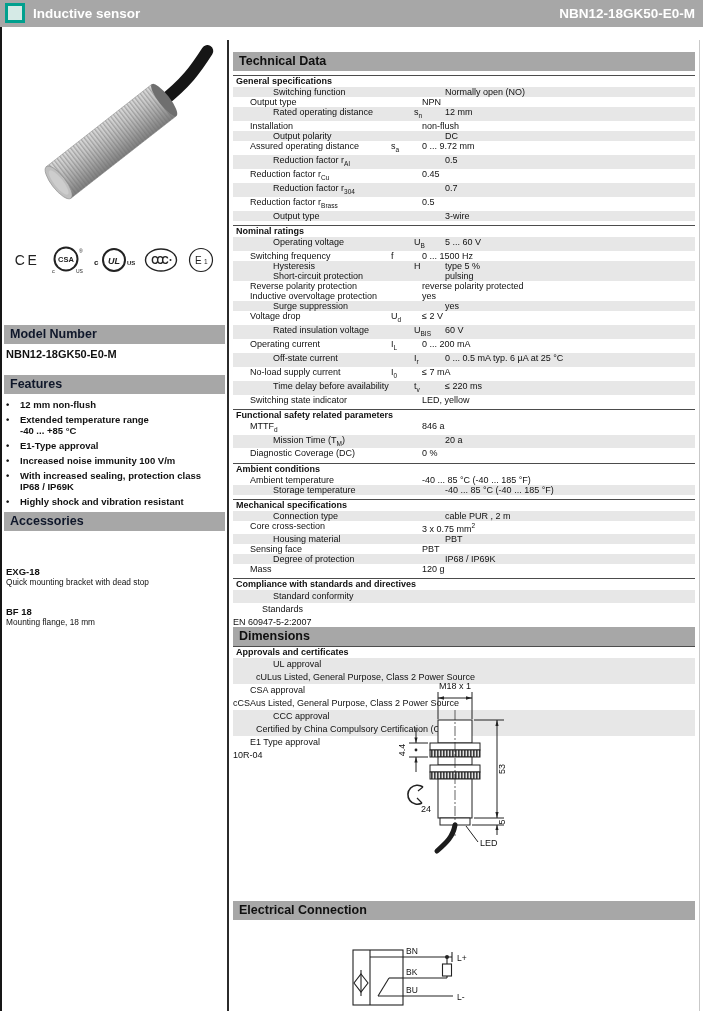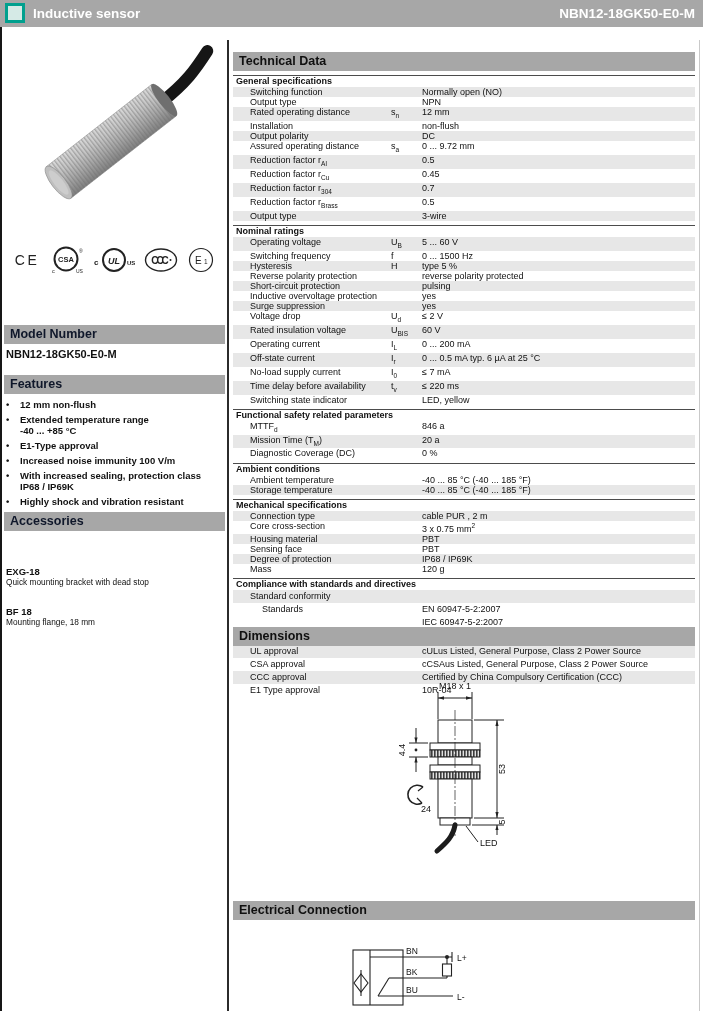--- a/index.html
+++ b/index.html
@@ -38,22 +38,22 @@
   .accdesc{font-size:8.3px;line-height:10px;}
   
   .rcol{position:absolute;left:233px;width:462px;}
   .blk-tech{top:52px;} .blk-dims{top:627px;} .blk-elec{top:901px;}
   .secbar{height:19px;background:var(--bar);font-size:12.5px;font-weight:bold;
         line-height:19px;padding-left:6px;box-sizing:border-box;color:#101010;}
   .ttable{margin-top:2px;}
   .tsub{border-top:1.5px solid #4c4c4c;margin-top:4px;font-size:9px;font-weight:bold;
         line-height:10.5px;padding-left:3px;height:12px;box-sizing:border-box;}
   .trow{display:flex;font-size:9px;line-height:10.1px;}
-  .trow.tall{line-height:13px;}
-  .trow.shade{background:var(--shade);}
+  .trow.tall{line-height:13px;flex-direction:column;}
+  .trow.shade{background:var(--shade);padding-left:23px;}
   .tcell-label{width:141px;padding-left:17px;}
   .tcell-label.ind2{width:129px;padding-left:29px;}
   .tcell-sym{width:31px;}
   .tcell-val{flex:1;}
   sub{font-size:6.5px;} sup{font-size:6.5px;}
   svg text{font-family:"Liberation Sans",sans-serif;}
 </style>
 </head>
 <body>
 
@@ -228,29 +228,29 @@
         <div class="trow">
           <div class="tcell-label">Switching frequency</div>
           <div class="tcell-sym">f</div>
           <div class="tcell-val">0 ... 1500 Hz</div>
         </div>
         <div class="trow shade">
           <div class="tcell-label">Hysteresis</div>
           <div class="tcell-sym">H</div>
           <div class="tcell-val">type 5 %</div>
         </div>
+        <div class="trow shade">
+          <div class="tcell-label">Short-circuit protection</div>
+          <div class="tcell-sym"></div>
+          <div class="tcell-val">pulsing</div>
+        </div>
         <div class="trow">
           <div class="tcell-label">Reverse polarity protection</div>
           <div class="tcell-sym"></div>
           <div class="tcell-val">reverse polarity protected</div>
-        </div>
-        <div class="trow shade">
-          <div class="tcell-label">Short-circuit protection</div>
-          <div class="tcell-sym"></div>
-          <div class="tcell-val">pulsing</div>
         </div>
         <div class="trow">
           <div class="tcell-label">Inductive overvoltage protection</div>
           <div class="tcell-sym"></div>
           <div class="tcell-val">yes</div>
         </div>
         <div class="trow shade">
           <div class="tcell-label">Surge suppression</div>
           <div class="tcell-sym"></div>
           <div class="tcell-val">yes</div>

